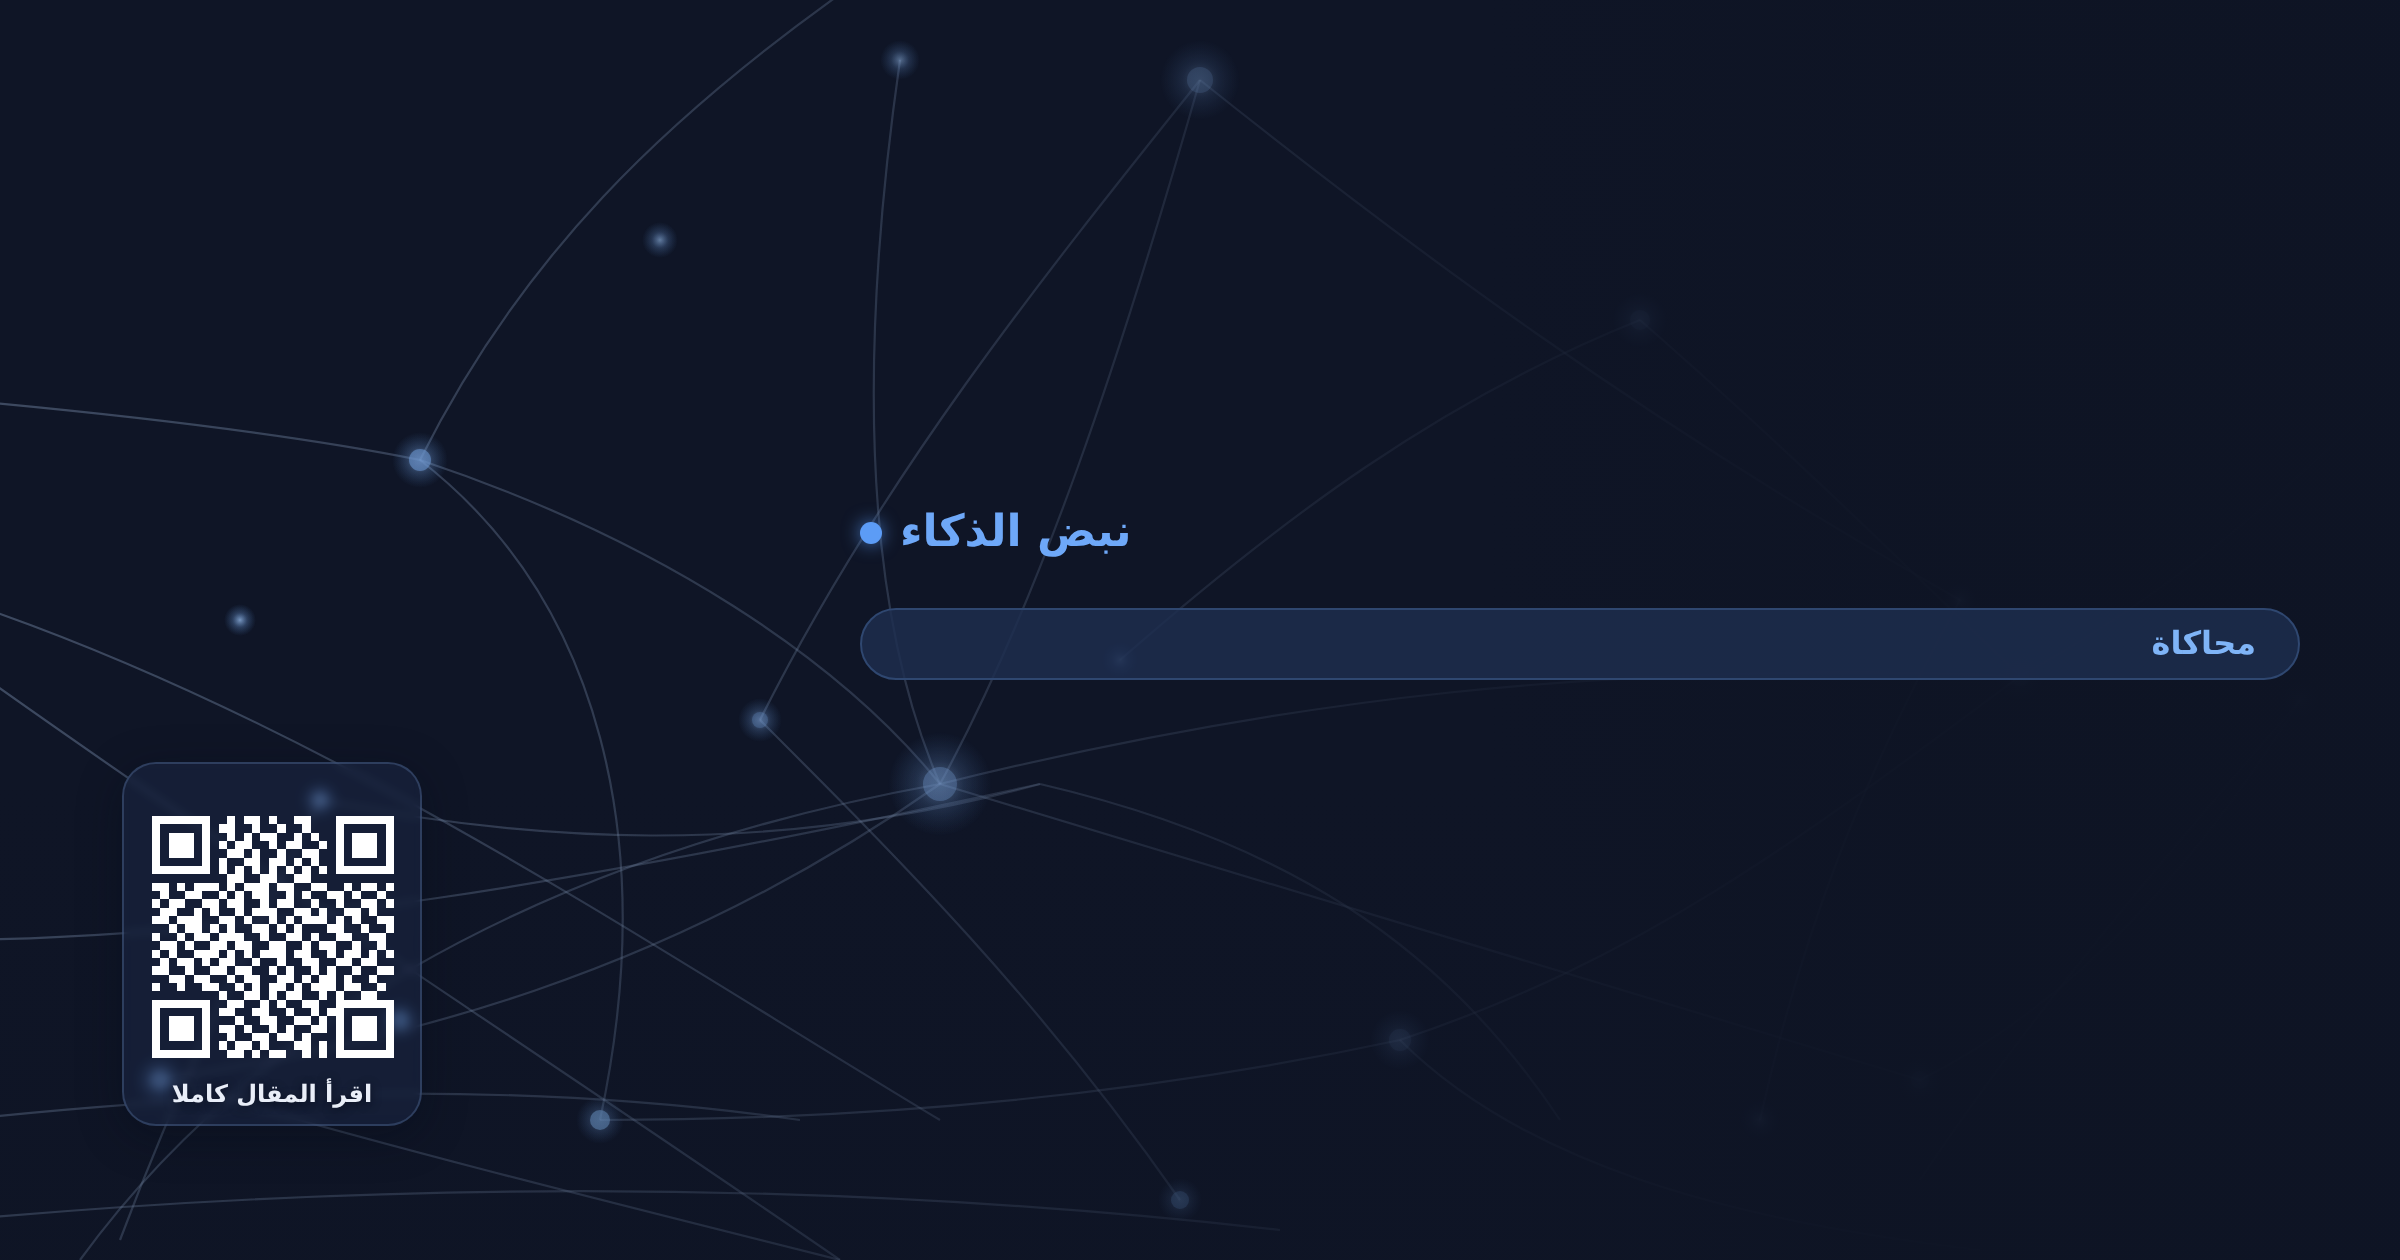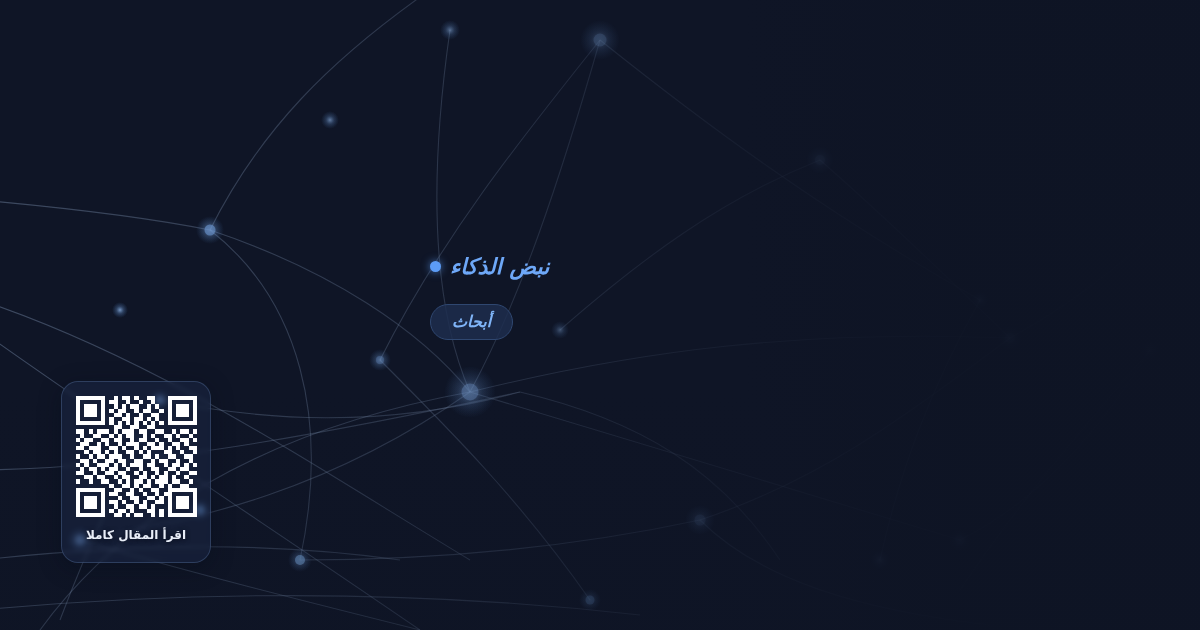--- a/index.html
+++ b/index.html
@@ -22,21 +22,21 @@
   #vignette{
     position:absolute;inset:0;
     background:
       linear-gradient(90deg, rgba(15,21,38,0) 0%, rgba(15,21,38,0.10) 38%, rgba(15,21,38,0.55) 62%, rgba(14,20,36,0.80) 80%, rgba(14,20,36,0.88) 100%),
       linear-gradient(0deg, rgba(14,20,36,0.35) 0%, rgba(14,20,36,0) 40%);
   }
   
   #content{
     position:absolute;right:50px;top:0;width:720px;height:630px;
     display:flex;flex-direction:column;justify-content:center;
-    align-items:flex-end;text-align:right;font-style:italic;
+    text-align:right;
   }
   #brand{
     display:flex;align-items:center;gap:9px;flex-direction:row-reverse;
     margin-bottom:26px;
   }
   #brand-dot{
     width:11px;height:11px;border-radius:50%;
     background:#5c9cf6;box-shadow:0 0 9px rgba(92,156,246,0.75);
     flex:none;
   }
@@ -63,21 +63,21 @@
   
   #qr-card{
     position:absolute;left:61px;top:381px;
     width:150px;height:182px;
     border-radius:17px;
     background:rgba(28,42,74,0.46);
     border:1px solid rgba(120,155,210,0.26);
     backdrop-filter:blur(2px);
     box-shadow:0 5px 22px rgba(6,11,24,0.35);
     display:flex;flex-direction:column;align-items:center;
-    padding-top:14px;box-sizing:border-box;
+    padding-top:26px;box-sizing:border-box;
   }
   #qr{
     width:121px;height:121px;display:block;flex:none;
   }
   #qr-caption{
     color:#e9eef8;font-size:12px;font-weight:700;
     margin-top:12px;white-space:nowrap;line-height:1;
     text-shadow:0 1px 5px rgba(5,9,20,0.7);
   }
 </style>
@@ -218,21 +218,21 @@
     <div id="vignette"></div>
   </div>
 
   <div id="content">
 
     <div id="brand">
       <span id="brand-dot"></span>
       <span id="brand-name">نبض الذكاء</span>
     </div>
 
-    <div id="badge">أبحاث</div>
+    <div id="badge">محاكاة</div>
 
 
   </div>
 
   <div id="qr-card">
     <svg id="qr" viewBox="0 0 29 29" shape-rendering="crispEdges">
       <g fill="#ffffff">
         <rect x="0" y="0" width="7" height="1"></rect>
           <rect x="9" y="0" width="1" height="1"></rect>
           <rect x="11" y="0" width="2" height="1"></rect>

